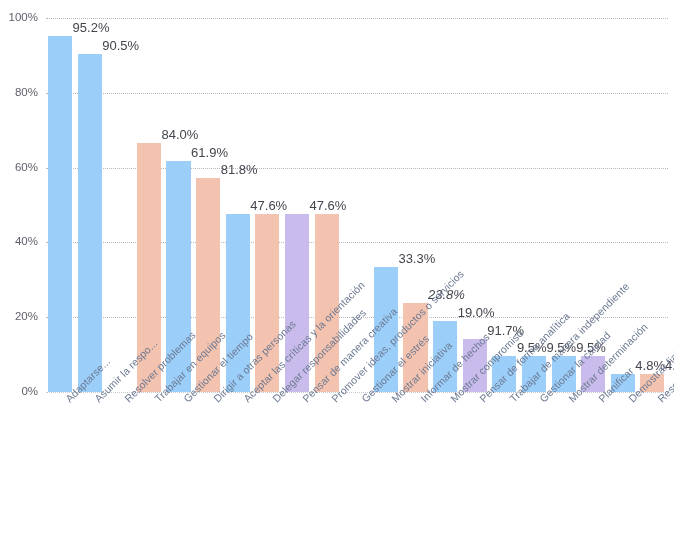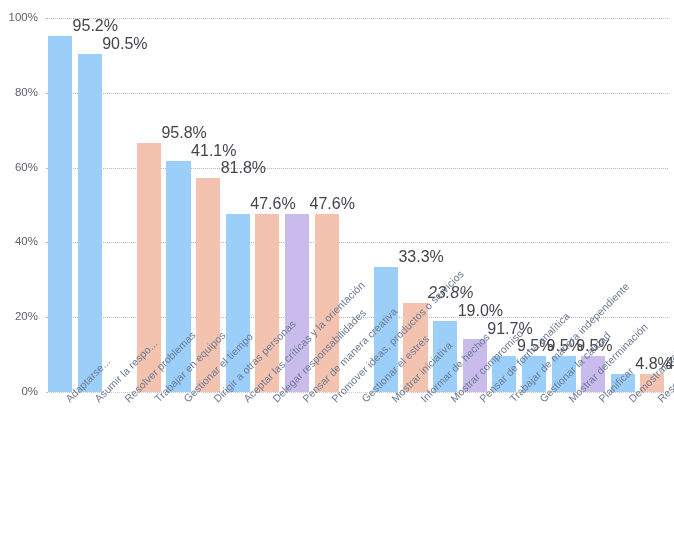--- a/index.html
+++ b/index.html
@@ -69,21 +69,21 @@
   .bar {
     position: absolute;
     bottom: 0;
     left: 2px;
     width: 25px;
     border-radius: 0;
   }
   .bar-label {
     position: absolute;
     white-space: nowrap;
-    font-size: 16px;
+    font-size: 13px;
     color: #44444e;
   }
 
   
   .cat-layer {
     position: absolute;
     left: 46px;
     top: 394px;
     width: 628px;
     height: 142px;
@@ -118,25 +118,25 @@
         <div class="bar-slot" style="left: 0px; width: 29.619px; height: 374px;">
           <div class="bar" title="Adaptarse... 95.2%" style="height: 356.048px; background: rgb(155, 207, 250); width: 24.119px;"></div>
           <div class="bar-label" style="bottom: 357.048px; left: 26.619px;">95.2%</div>
         </div>
         <div class="bar-slot" style="left: 29.619px; width: 29.619px; height: 374px;">
           <div class="bar" title="Asumir la respo... 90.5%" style="height: 338.47px; background: rgb(155, 207, 250); width: 24.119px;"></div>
           <div class="bar-label" style="bottom: 339.47px; left: 26.619px;">90.5%</div>
         </div>
         <div class="bar-slot" style="left: 88.8571px; width: 29.619px; height: 374px;">
           <div class="bar" title="Trabajar en equipos 66.7%" style="height: 249.458px; background: rgb(244, 195, 175); width: 24.119px;"></div>
-          <div class="bar-label" style="bottom: 250.458px; left: 26.619px;">95.8%</div>
+          <div class="bar-label" style="bottom: 250.458px; left: 26.619px;">84.0%</div>
         </div>
         <div class="bar-slot" style="left: 118.476px; width: 29.619px; height: 374px;">
           <div class="bar" title="Gestionar el tiempo 61.9%" style="height: 231.506px; background: rgb(155, 207, 250); width: 24.119px;"></div>
-          <div class="bar-label" style="bottom: 232.506px; left: 26.619px;">41.1%</div>
+          <div class="bar-label" style="bottom: 232.506px; left: 26.619px;">61.9%</div>
         </div>
         <div class="bar-slot" style="left: 148.095px; width: 29.619px; height: 374px;">
           <div class="bar" title="Dirigir a otras personas 57.1%" style="height: 213.554px; background: rgb(244, 195, 175); width: 24.119px;"></div>
           <div class="bar-label" style="bottom: 214.554px; left: 26.619px;">81.8%</div>
         </div>
         <div class="bar-slot" style="left: 177.714px; width: 29.619px; height: 374px;">
           <div class="bar" title="Aceptar las críticas y la orientación 47.6%" style="height: 178.024px; background: rgb(155, 207, 250); width: 24.119px;"></div>
           <div class="bar-label" style="bottom: 179.024px; left: 26.619px;">47.6%</div>
         </div>
         <div class="bar-slot" style="left: 207.333px; width: 29.619px; height: 374px;">

